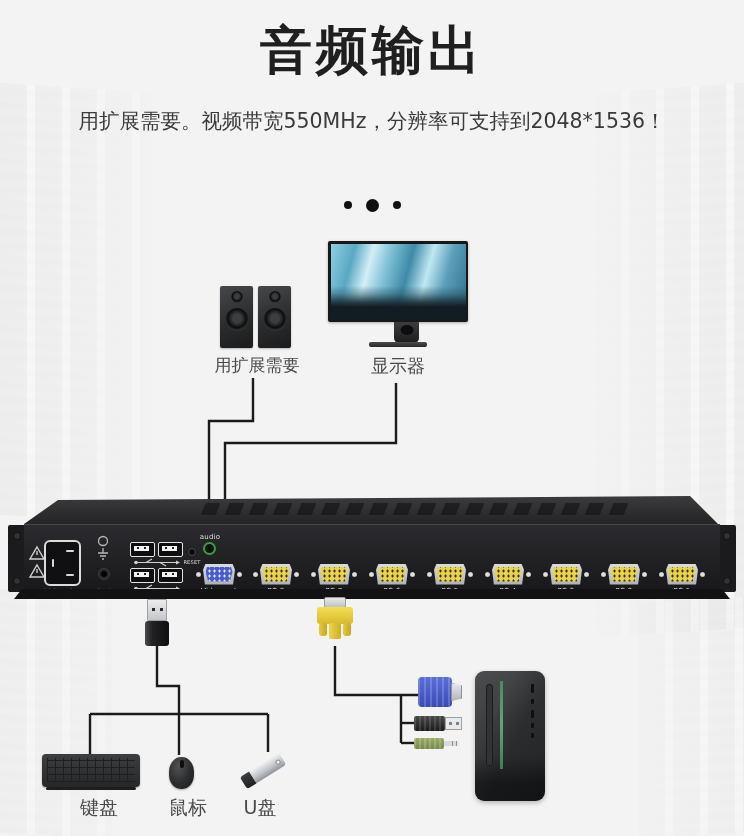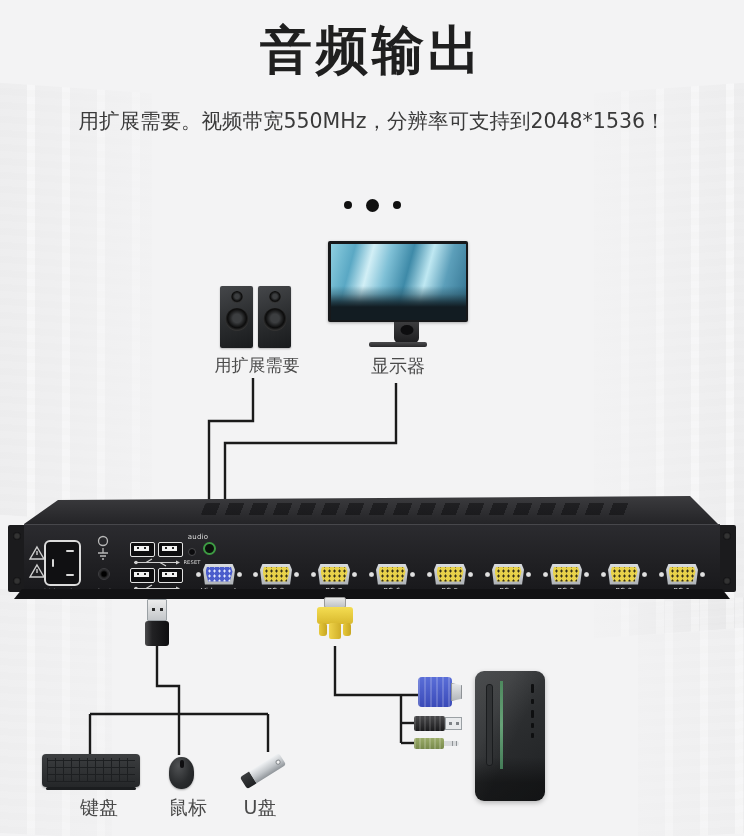--- a/index.html
+++ b/index.html
@@ -318,21 +318,21 @@
     </svg>
     <svg class="trident" style="left:108px; top:59px;" width="50" height="9">
       <path d="M2,4.5 H46 M14,4.5 L20,1 M28,4.5 L34,8" stroke="#cfcfcf" stroke-width="1.2" fill="none"></path>
       <circle cx="4" cy="4.5" r="1.8" fill="#cfcfcf"></circle>
         <path d="M44,2.5 L48,4.5 L44,6.5 Z" fill="#cfcfcf"></path>
     </svg>
 
     <div class="reset-btn"></div>
     <div class="tiny-label" style="left:155px; top:33px; width:26px; font-size:6px; transform:scale(.85);">RESET</div>
 
-    <div class="tiny-label" style="left:159px; top:8px; width:30px;text-align:center;">audio</div>
+    <div class="tiny-label" style="left:171px; top:8px; width:30px;text-align:center;">audio</div>
     <div class="audio-ring"></div>
 
     <div class="vga blue" style="left:172px;">
       <span class="screw"></span>
       <span class="metal">
           <span class="dsub"></span>
         </span>
       <span class="screw"></span>
     </div>
     <div class="port-label" style="left:195px;">Video out</div>

